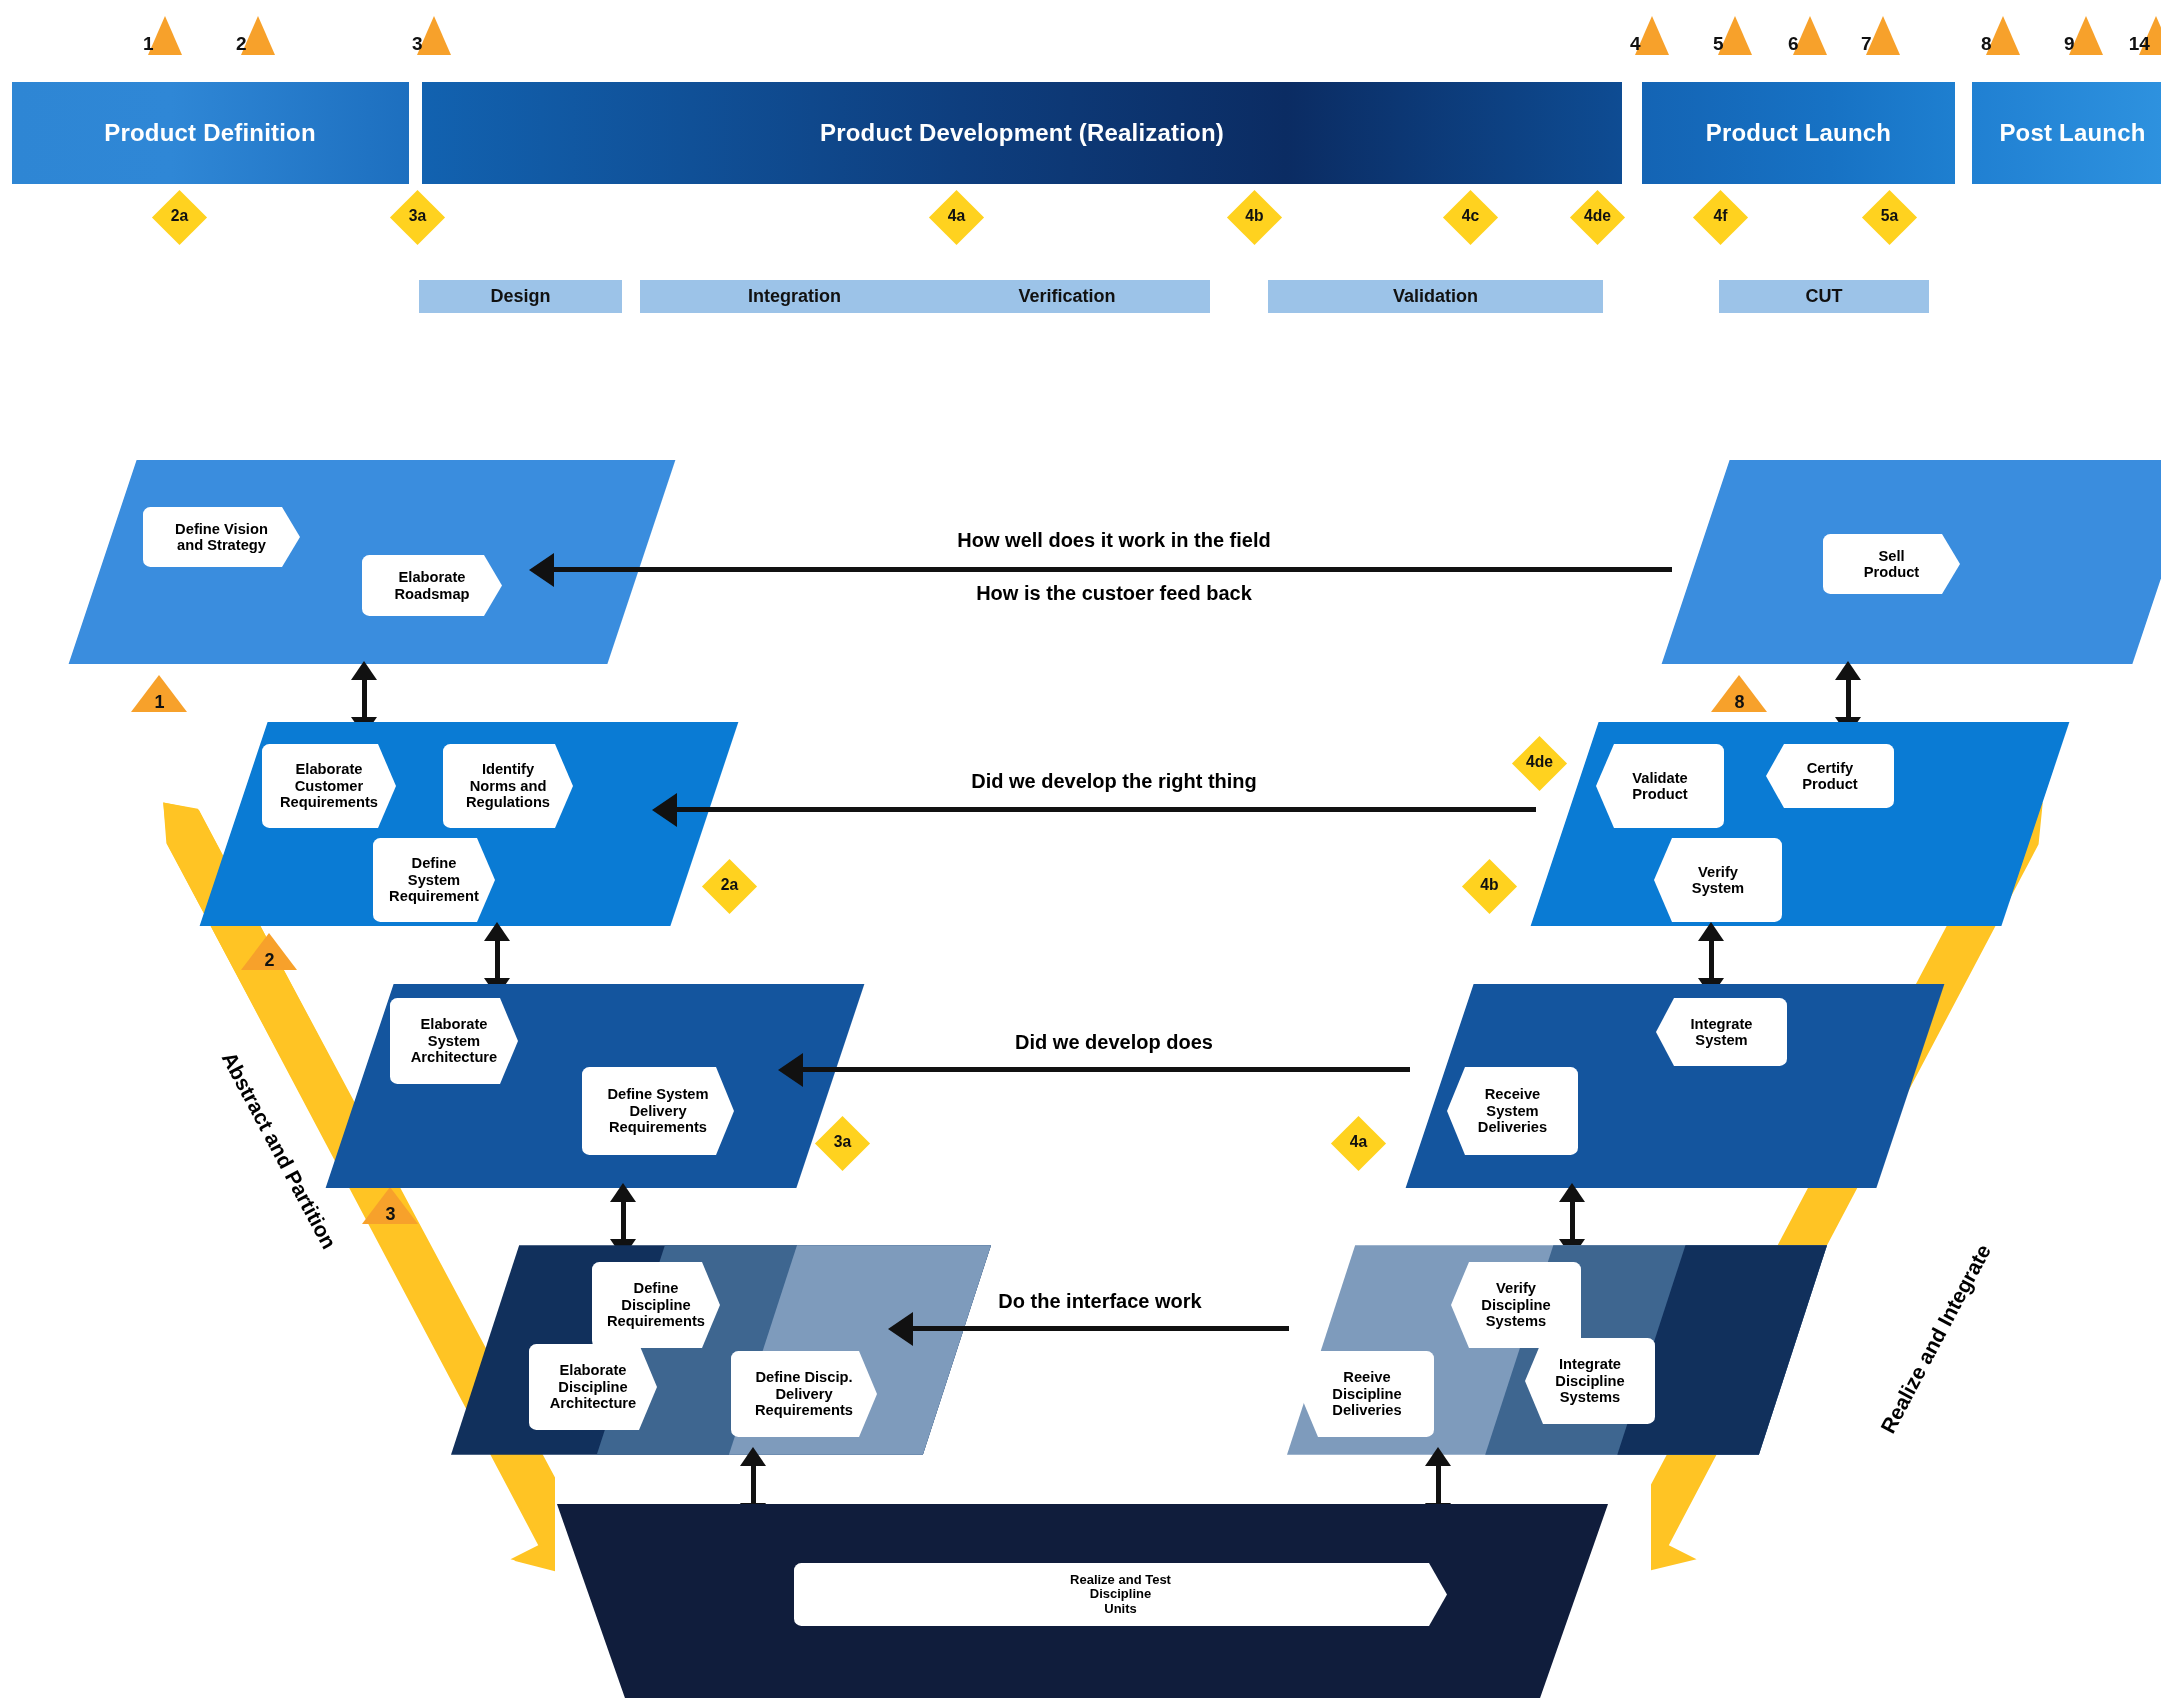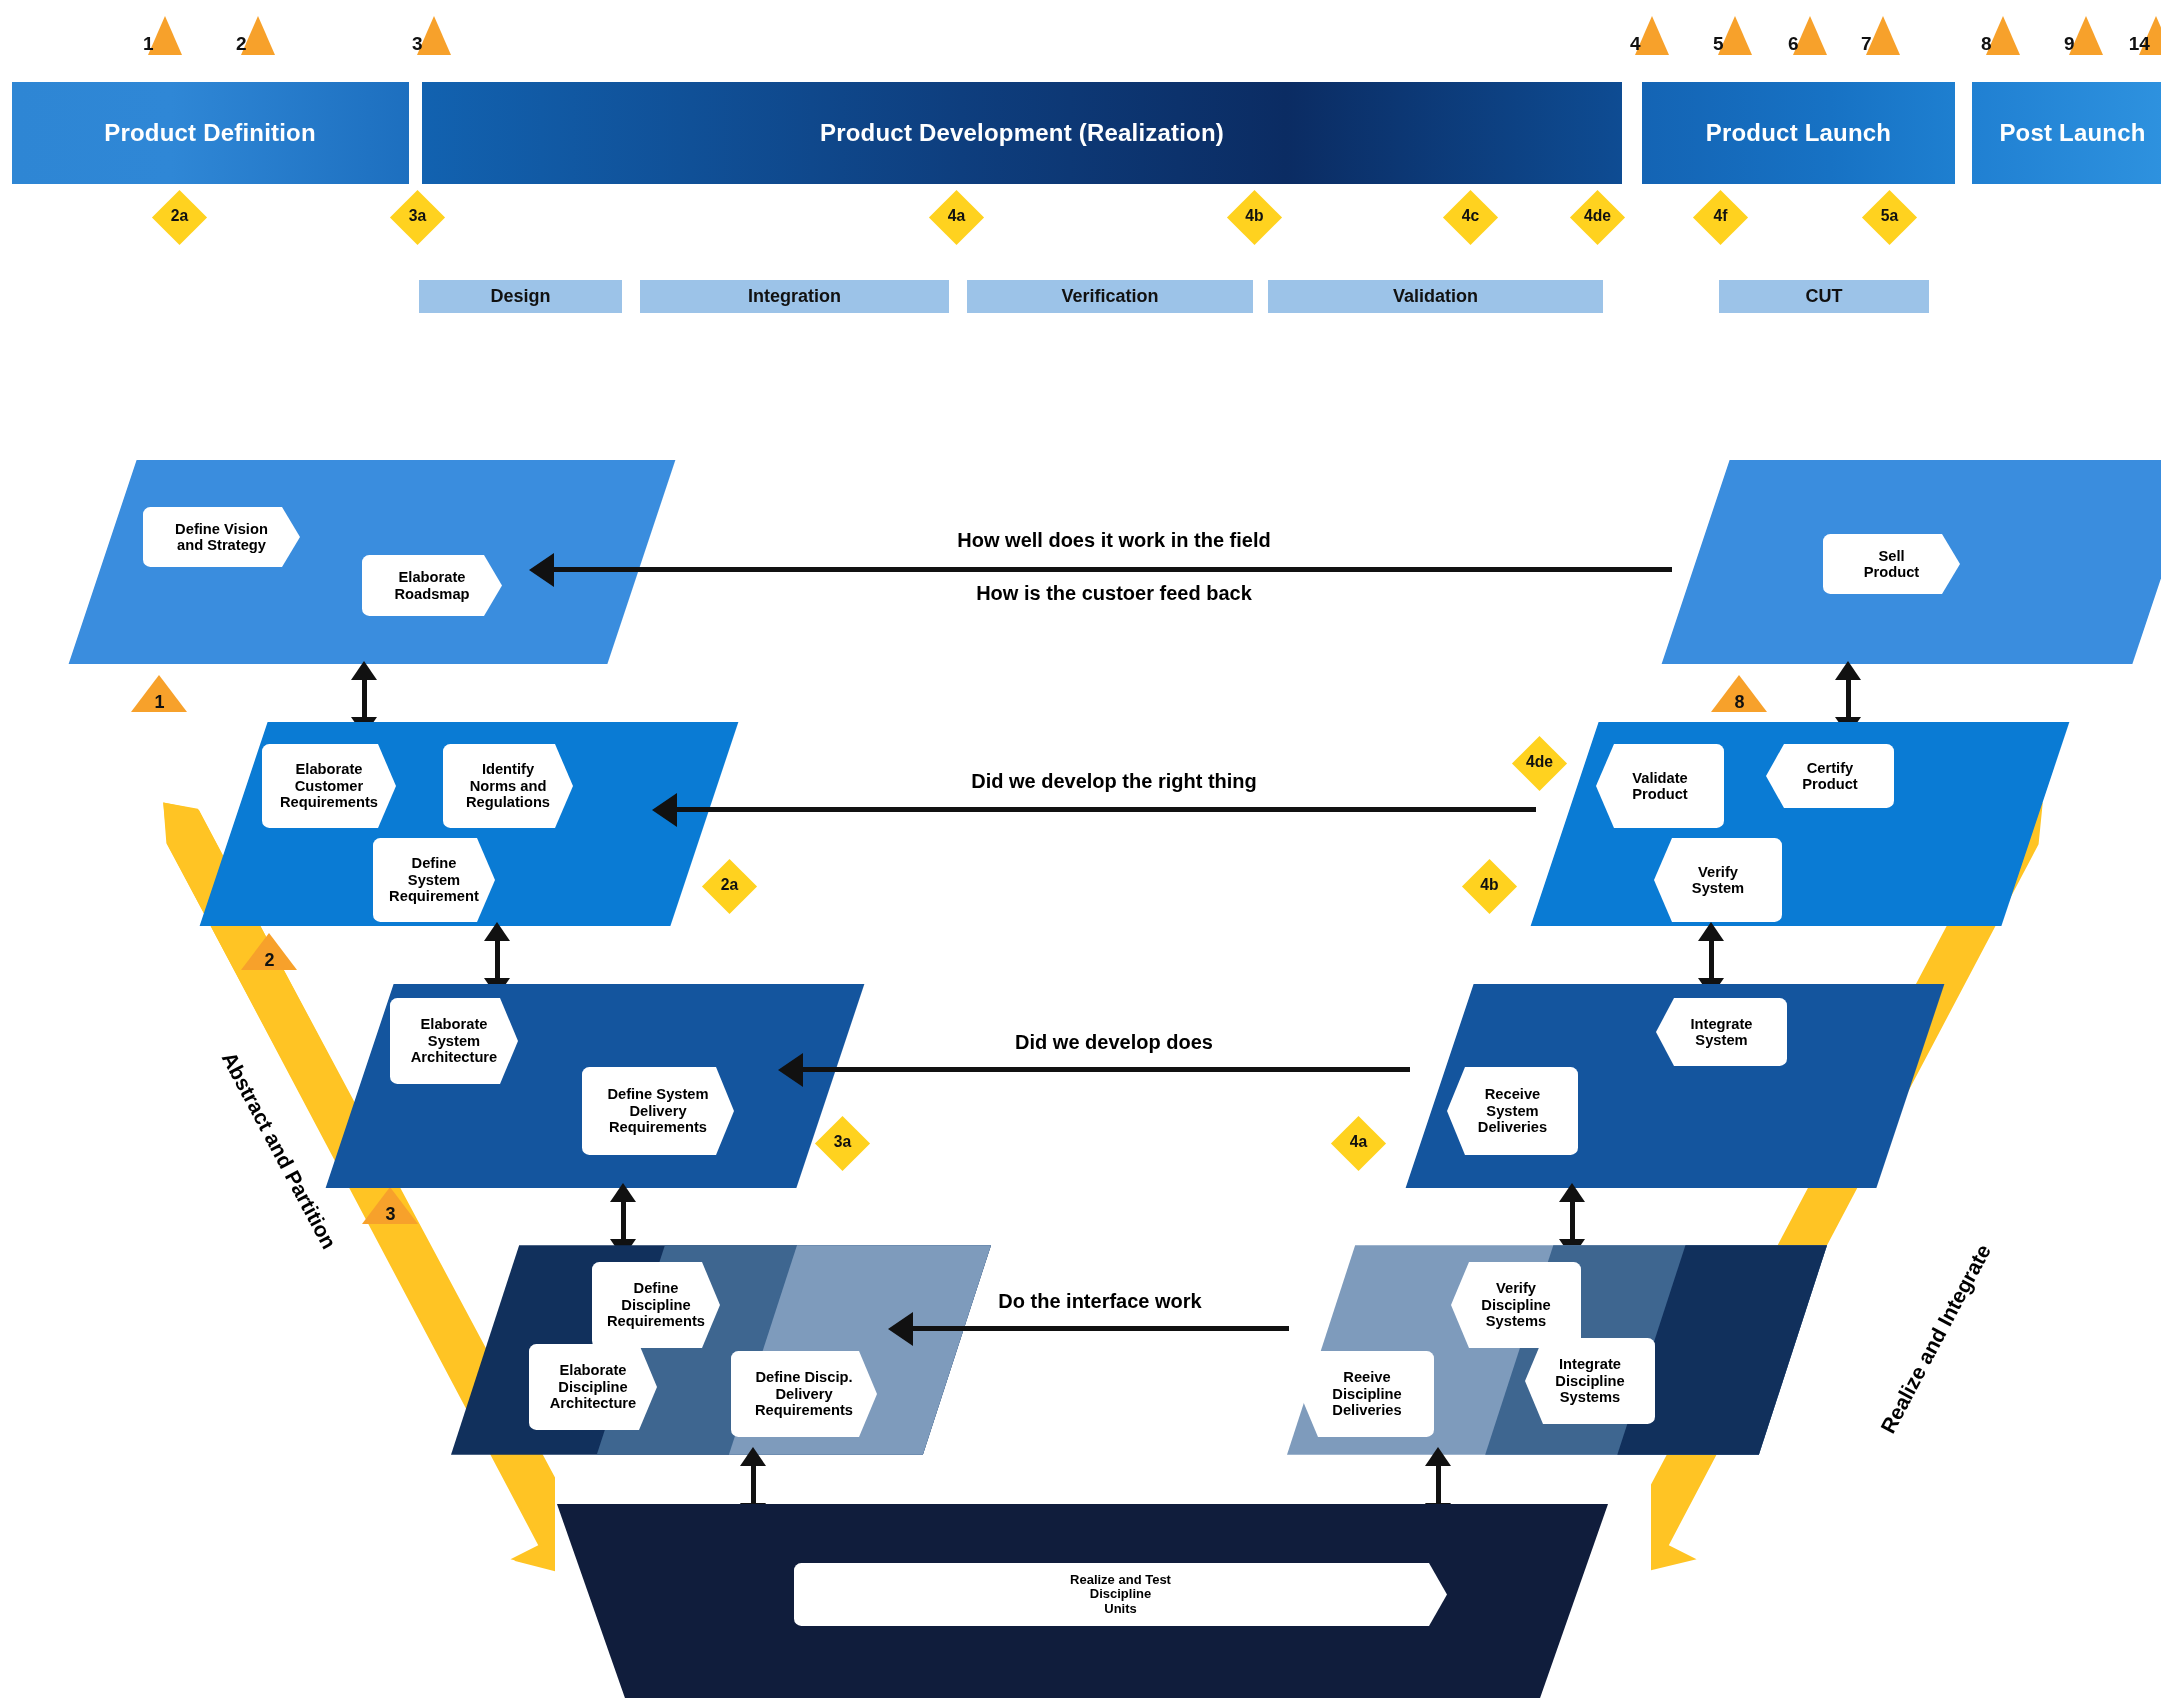--- a/index.html
+++ b/index.html
@@ -161,21 +161,21 @@
     <div class="diamond"></div>
     <div class="diamond-num" style="left:-12px;top:9.4px">5a</div>
   </div>
 
   <div class="subphase" style="left:419px;top:280px;width:203px">
     <span>Design</span>
   </div>
   <div class="subphase" style="left:640px;top:280px;width:309px">
     <span>Integration</span>
   </div>
-  <div class="subphase" style="left:967px;top:280px;width:286px">
+  <div class="subphase" style="left:924px;top:280px;width:286px">
     <span>Verification</span>
   </div>
   <div class="subphase" style="left:1268px;top:280px;width:335px">
     <span>Validation</span>
   </div>
   <div class="subphase" style="left:1719px;top:280px;width:210px">
     <span>CUT</span>
   </div>
 
   <div class="sidearrow" style="left:136px;top:802px;width:419px;height:797px">

